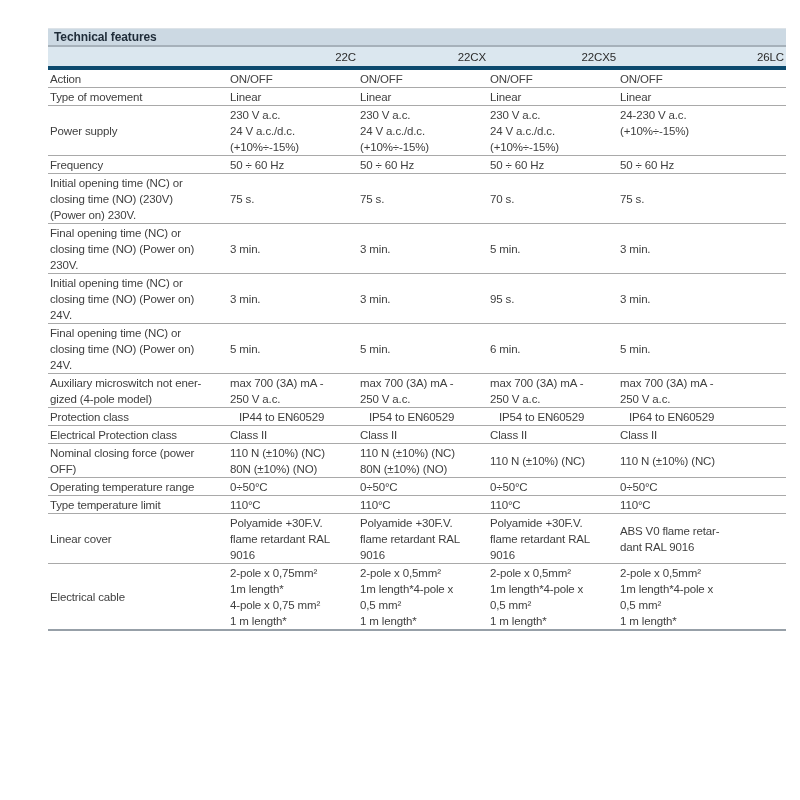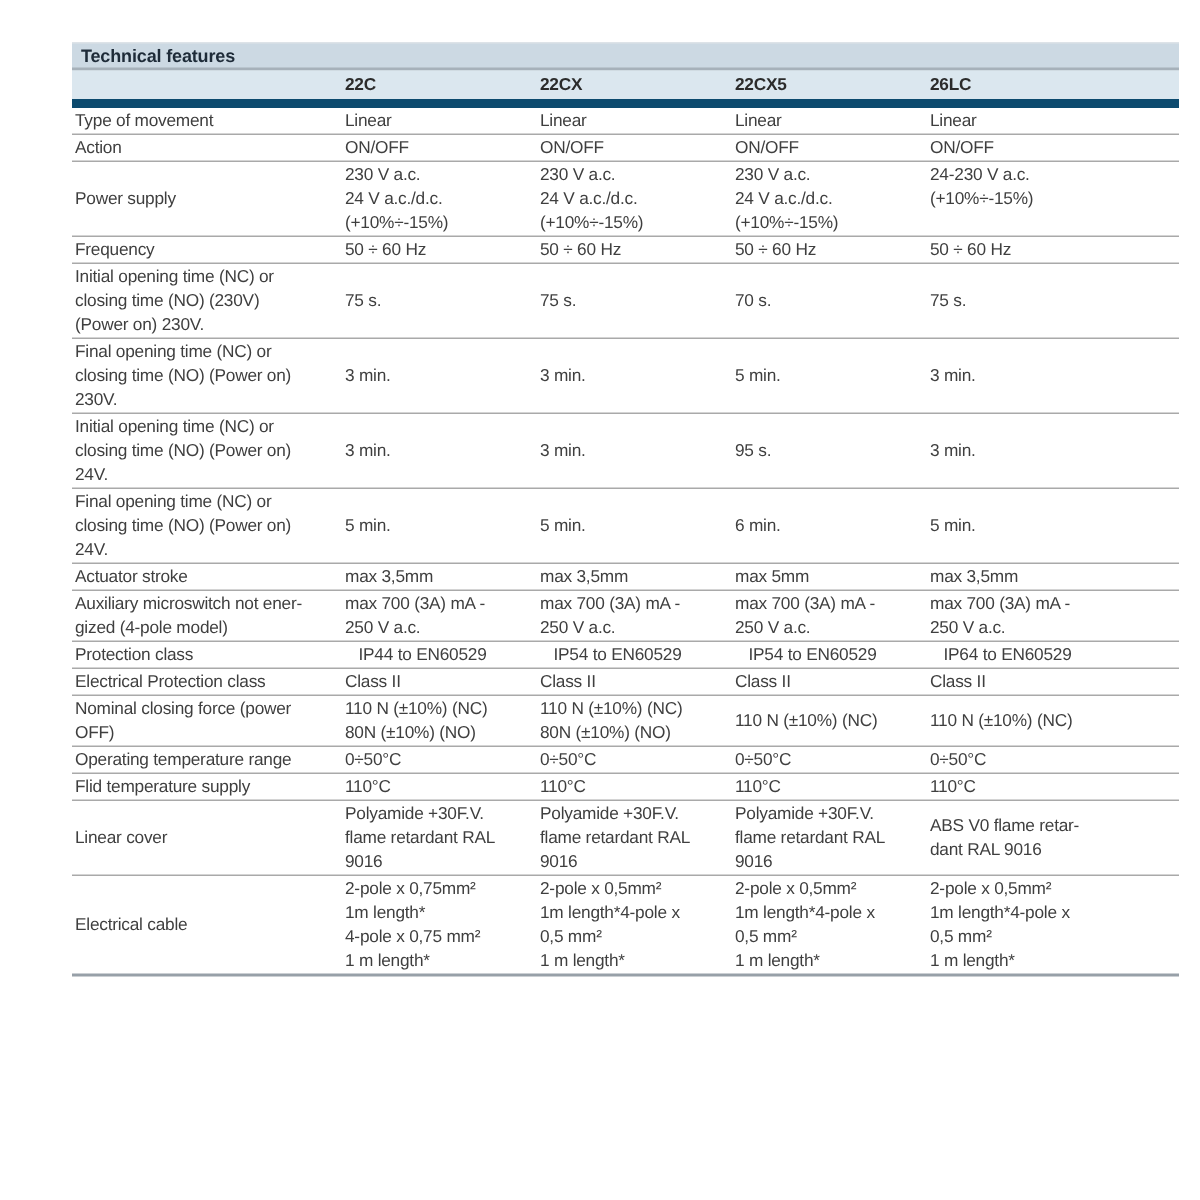--- a/index.html
+++ b/index.html
@@ -43,26 +43,26 @@
     line-height: 16px;
     letter-spacing: -0.15px;
   }
   table.spec col.c-label { width: 180px; }
   table.spec col.c-1 { width: 130px; }
   table.spec col.c-2 { width: 130px; }
   table.spec col.c-3 { width: 130px; }
   table.spec col.c-4 { width: 168px; }
   table.spec thead th {
     background: var(--header-row-bg, #dbe7ef);
-    text-align: left;
-    font-weight: bold;
+    text-align: right;
+    font-weight: normal;
     color: #2b2b2b;
     font-size: 11.5px;
     padding: 2px 2px 1px 2px;
-    border-bottom: 6px solid #0c4a6e;
+    border-bottom: 4px solid #0c4a6e;
   }
   table.spec tbody td {
     border-bottom: 1px solid #a9a9a9;
     padding: 1px 2px 0 2px;
     vertical-align: middle;
     white-space: pre-line;
     color: #3f3f3f;
   }
   table.spec tbody tr:last-child td {
     border-bottom: 2px solid #97a0a8;
@@ -102,33 +102,33 @@
         <tr>
           <th></th>
           <th>22C</th>
           <th>22CX</th>
           <th>22CX5</th>
           <th>26LC</th>
         </tr>
       </thead>
       <tbody>
   <tr>
+    <td class="row-label">Action</td>
+    <td>ON/OFF</td>
+    <td>ON/OFF</td>
+    <td>ON/OFF</td>
+    <td>ON/OFF</td>
+  </tr>
+
+  <tr>
     <td class="row-label">Type of movement</td>
     <td>Linear</td>
     <td>Linear</td>
     <td>Linear</td>
     <td>Linear</td>
-  </tr>
-
-  <tr>
-    <td class="row-label">Action</td>
-    <td>ON/OFF</td>
-    <td>ON/OFF</td>
-    <td>ON/OFF</td>
-    <td>ON/OFF</td>
   </tr>
 
   <tr>
     <td class="row-label">Power supply</td>
     <td>230 V a.c.
 24 V a.c./d.c.
 (+10%÷-15%)</td>
     <td>230 V a.c.
 24 V a.c./d.c.
 (+10%÷-15%)</td>
@@ -182,27 +182,20 @@
   <tr>
     <td class="row-label">Final opening time (NC) or
 closing time (NO)  (Power on)
 24V.</td>
     <td>5 min.</td>
     <td>5 min.</td>
     <td>6 min.</td>
     <td>5 min.</td>
   </tr>
 
-  <tr>
-    <td class="row-label">Actuator stroke</td>
-    <td>max 3,5mm</td>
-    <td>max 3,5mm</td>
-    <td>max 5mm</td>
-    <td>max 3,5mm</td>
-  </tr>
 
   <tr>
     <td class="row-label">Auxiliary microswitch not ener-
 gized (4-pole model)</td>
     <td>max 700 (3A) mA -
 250 V a.c.</td>
     <td>max 700 (3A) mA -
 250 V a.c.</td>
     <td>max 700 (3A) mA -
 250 V a.c.</td>
@@ -241,21 +234,21 @@
   <tr>
     <td class="row-label">Operating temperature range</td>
     <td>0÷50°C</td>
     <td>0÷50°C</td>
     <td>0÷50°C</td>
     <td>0÷50°C</td>
   </tr>
 
 
   <tr>
-    <td class="row-label">Flid temperature supply</td>
+    <td class="row-label">Type temperature limit</td>
     <td>110°C</td>
     <td>110°C</td>
     <td>110°C</td>
     <td>110°C</td>
   </tr>
 
   <tr>
     <td class="row-label">Linear cover</td>
     <td>Polyamide +30F.V.
 flame retardant RAL

